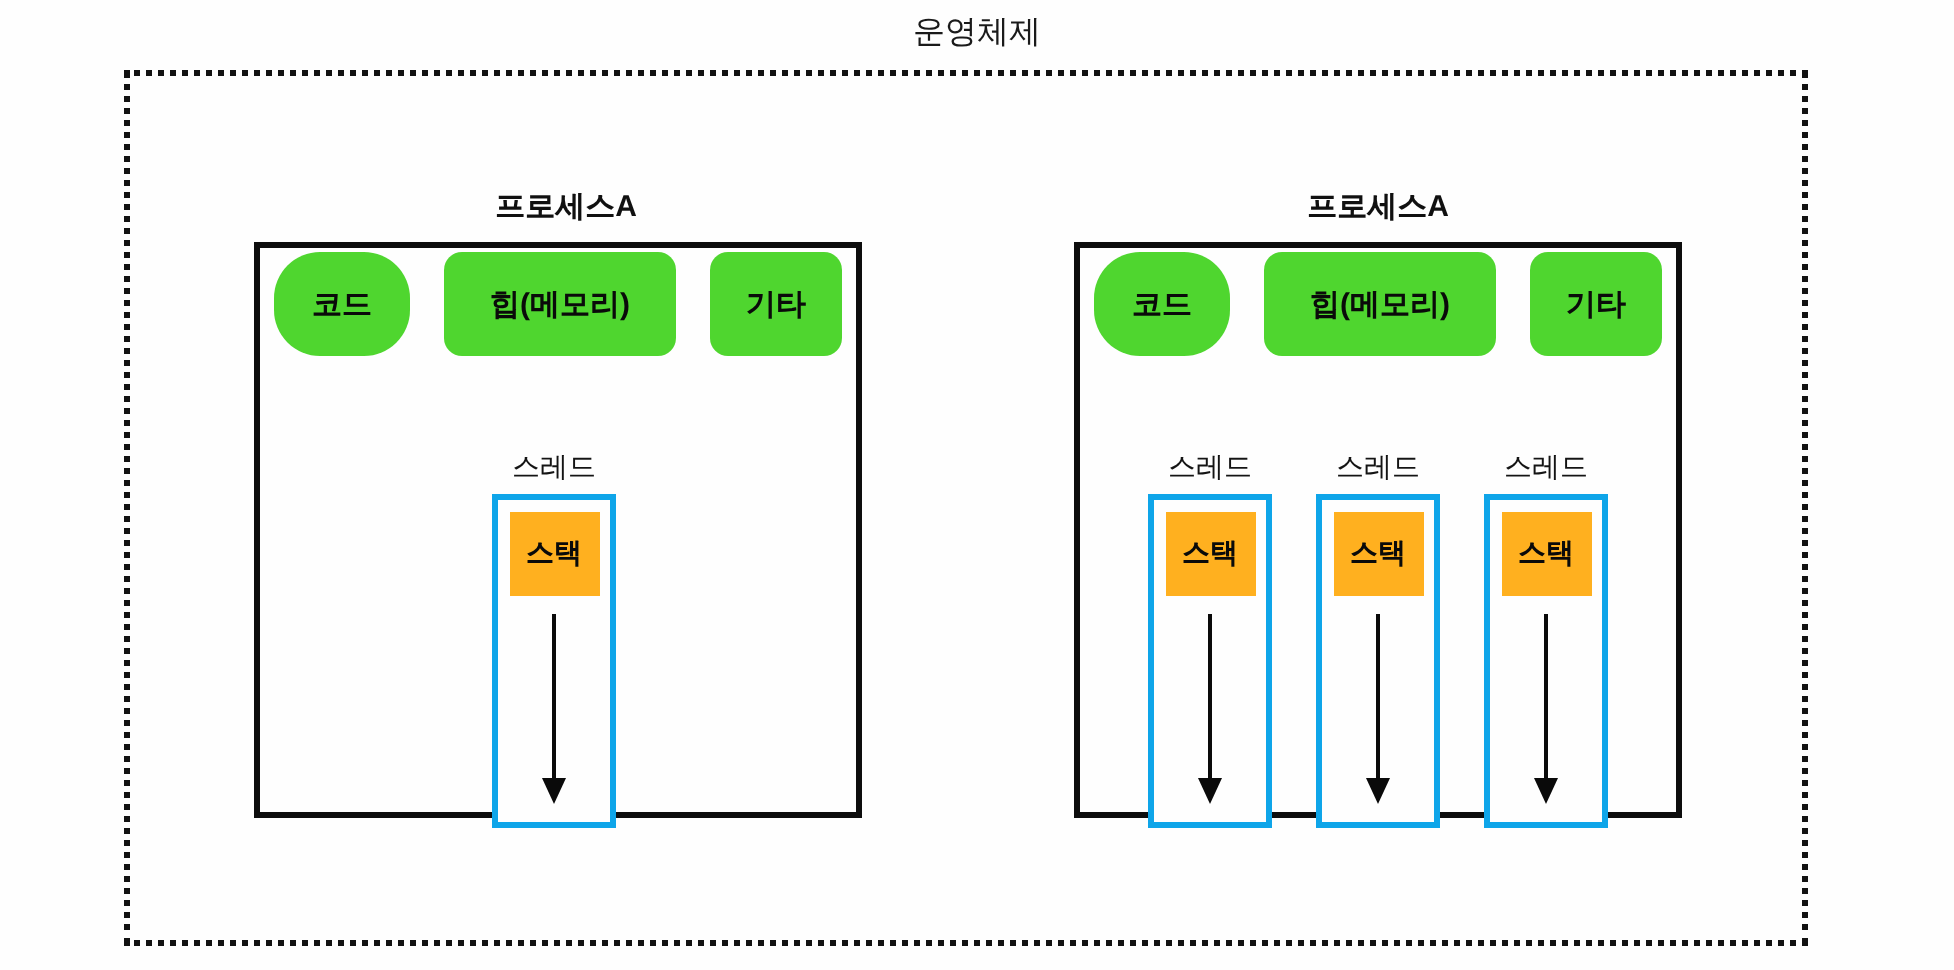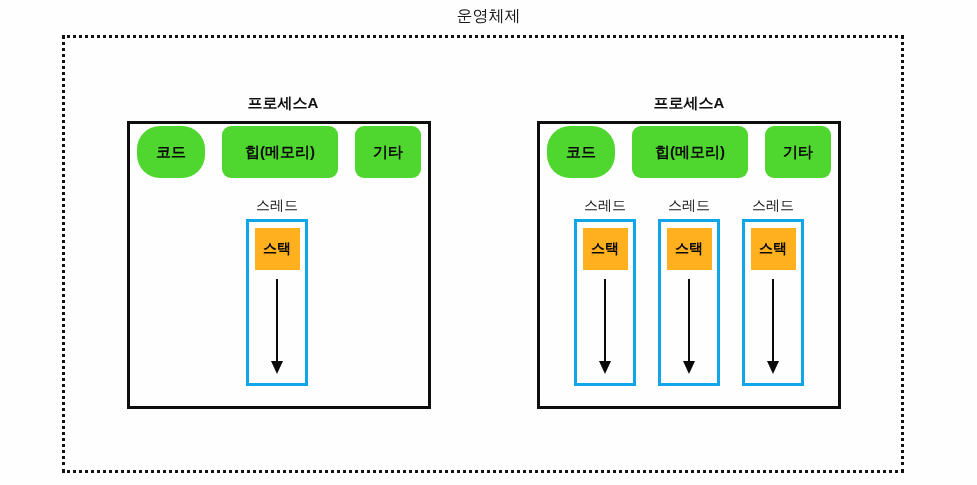--- a/index.html
+++ b/index.html
@@ -87,20 +87,21 @@
     box-sizing: border-box;
   }
   .seg-code   { width: 68px; border-radius: 23px; }
   .seg-heap   { width: 116px; }
   .seg-etc    { width: 66px; }
 
   
   .threads {
     position: absolute;
     display: flex;
+    margin-top: 28px;
   }
   .thread {
     position: relative;
     display: flex;
     flex-direction: column;
     align-items: center;
   }
   .thread-label {
     font-size: 14px;
     font-weight: 400;

